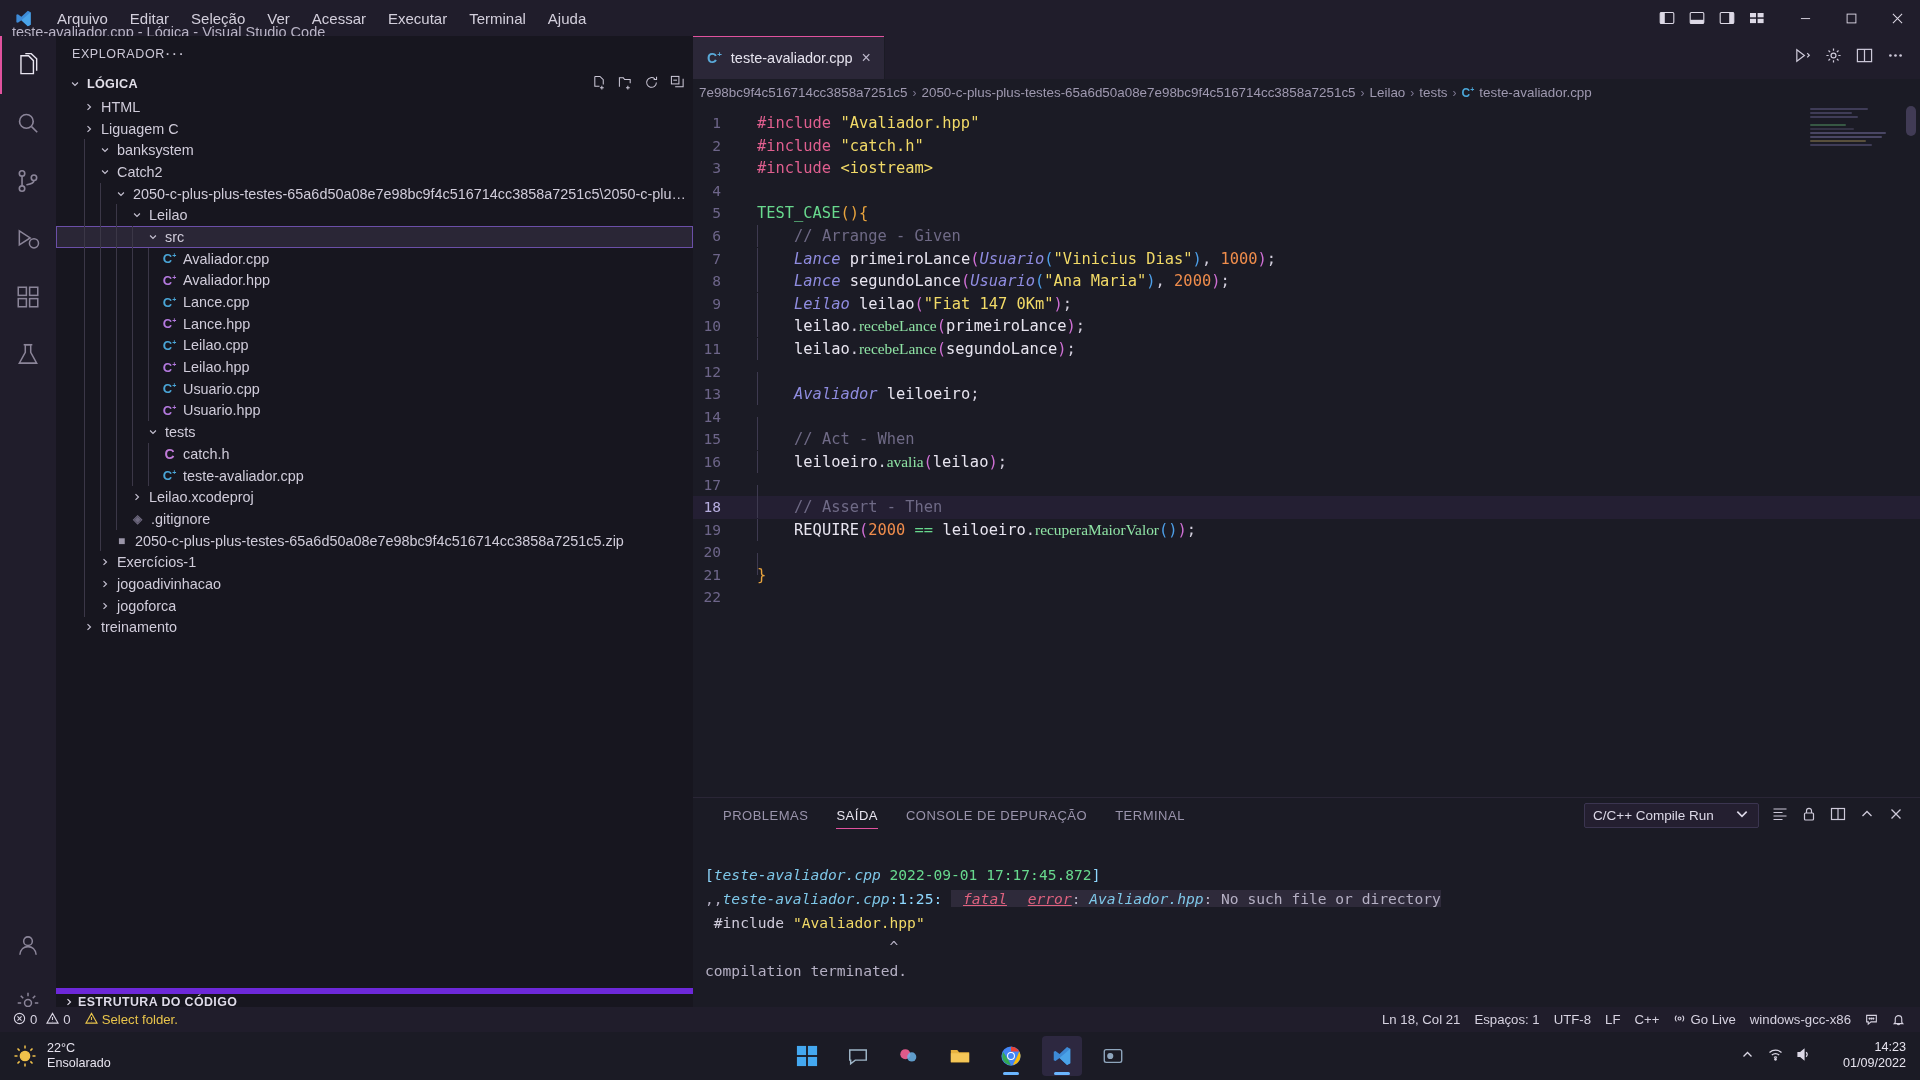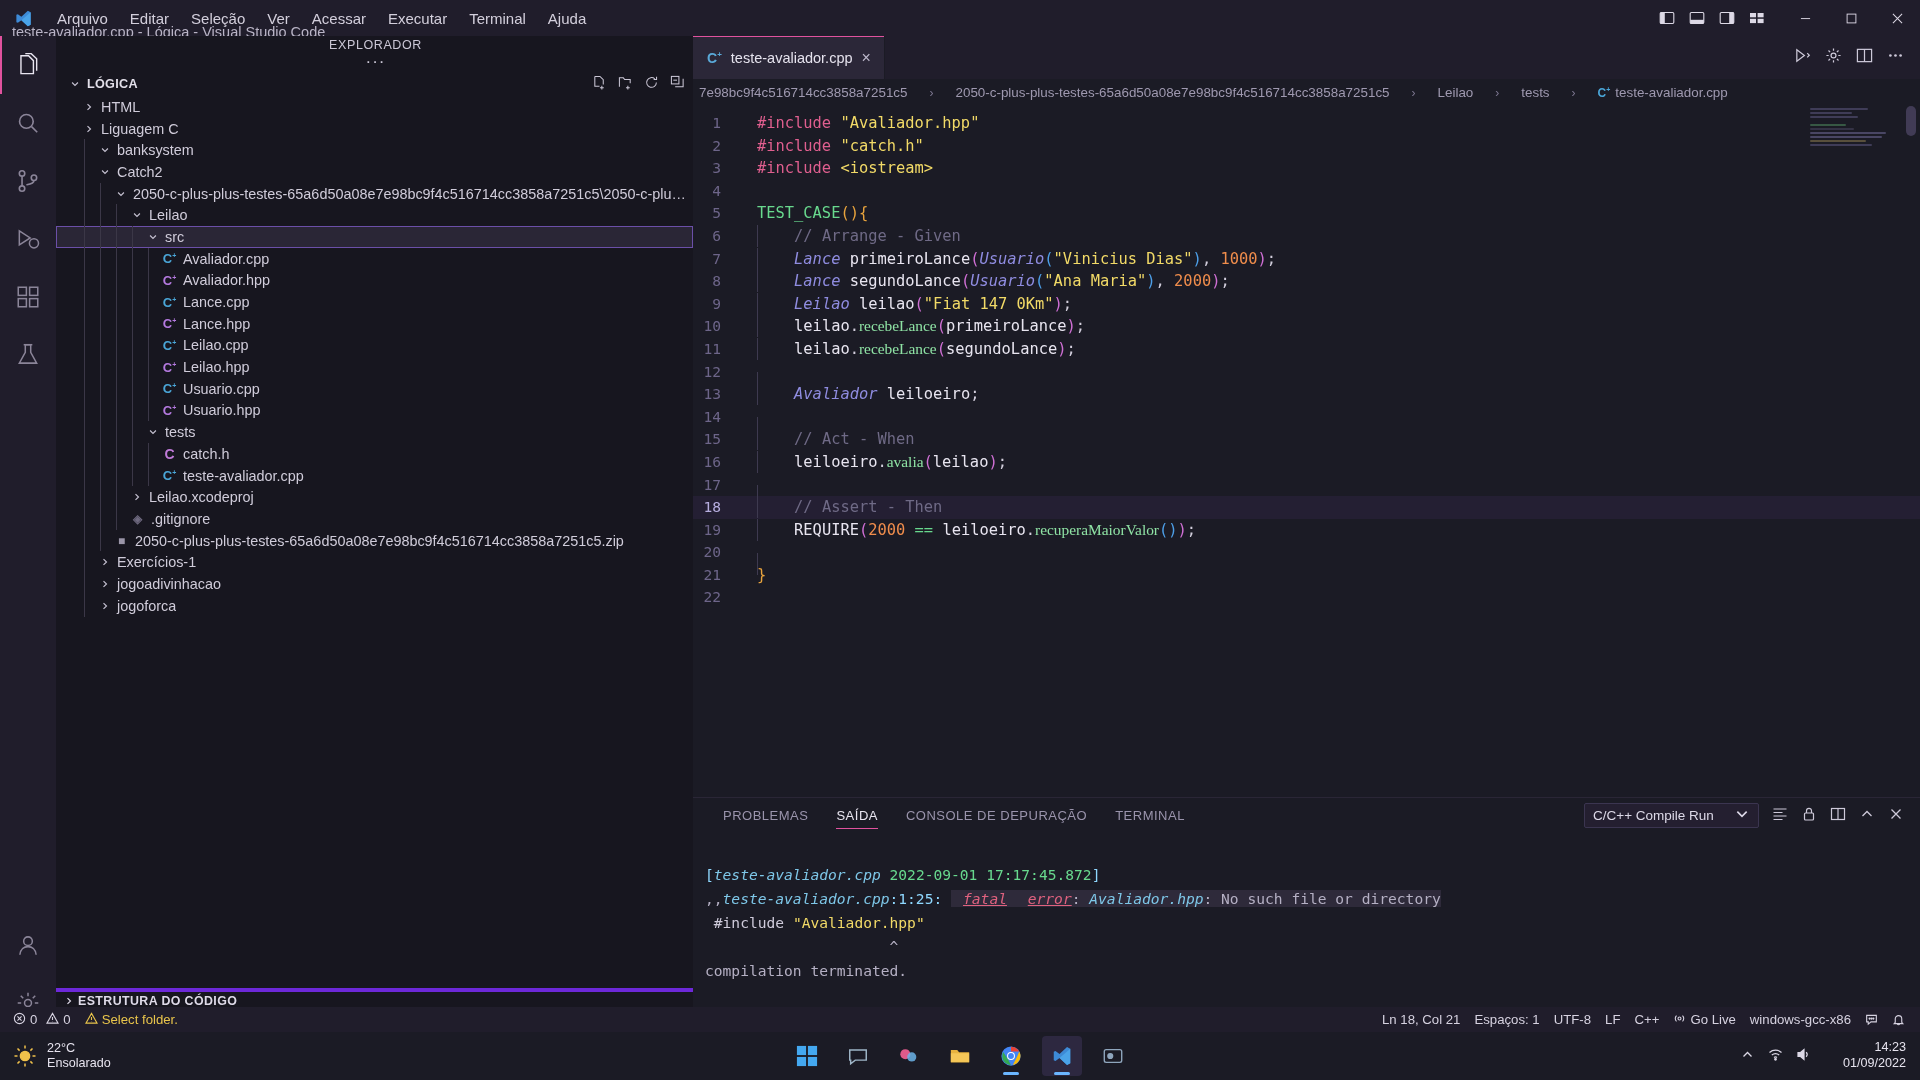--- a/index.html
+++ b/index.html
@@ -44,22 +44,22 @@
   }
   .act svg { width:26px; height:26px; }
   .act-bottom { margin-top:auto; }
 
   
   .sidebar {
     position:absolute; top:36px; left:56px; width:637px; bottom:48px;
     background:#17161f; color:#cdc9d8; display:flex; flex-direction:column;
   }
   .sb-header {
-    height:36px; display:flex; align-items:center; justify-content:flex-end;
-    padding:0 14px 0 16px; font-size:12.5px; letter-spacing:.6px; color:#cbc7d6;flex-direction:column;
+    height:36px; display:flex; align-items:center; justify-content:flex-start;
+    padding:0 14px 0 16px; font-size:12.5px; letter-spacing:.6px; color:#cbc7d6;
   }
   .sb-dots { font-size:17px; color:#cbc7d6; letter-spacing:1px; }
   .tree-root-row {
     height:24px; display:flex; align-items:center; padding-left:10px;
     font-size:12.6px; font-weight:bold; letter-spacing:.3px; color:#e2dfe9;
     justify-content:space-between; padding-right:8px;
   }
   .tree-root-left { display:flex; align-items:center; gap:4px; }
   .root-actions { display:flex; align-items:center; gap:11px; color:#cbc7d6; }
   .root-actions svg { width:15px; height:15px; }
@@ -72,41 +72,41 @@
   .chev { width:17px; display:inline-flex; align-items:center; justify-content:center; color:#c5c1d1; flex:0 0 17px; }
   .chev svg { width:10px; height:10px; }
   .fileicon { width:19px; flex:0 0 19px; display:inline-flex; align-items:center; justify-content:center; font-size:13px; font-weight:bold; }
   .lbl { padding-left:4px; overflow:hidden; text-overflow:ellipsis; }
   .guide { position:absolute; top:0; bottom:0; width:1px; background:#3b3747; }
 
   .sb-footer { }
   .sb-sec {
     height:22px; display:flex; align-items:center; gap:4px; padding-left:8px;
     font-size:12.4px; font-weight:bold; letter-spacing:.4px; color:#dedae8;
-    border-top:4px solid #6d28d9;
+    border-top:6px solid #6d28d9;
   }
   .sb-sec svg { width:10px; height:10px; }
 
   
   .editor-area {
     position:absolute; top:36px; left:693px; right:0; bottom:48px; background:#1b1b25;
   }
   .tabsbar { height:43px; display:flex; align-items:stretch; background:#201d2b; position:relative; }
   .tab {
     display:flex; align-items:center; gap:9px; padding:0 13px 0 14px;
     background:#2b2738; color:#e6e3ee; font-size:14.5px; position:relative;
     border-right:1px solid #1b1b25;
   }
   .tab::before { content:""; position:absolute; top:0; left:0; right:0; height:1px; background:#e0529e; }
   .tab .tabclose { font-size:16px; color:#bdb8cb; line-height:1; }
   .tabs-right { margin-left:auto; display:flex; align-items:center; gap:14px; padding-right:16px; color:#cdc9d9; }
   .tabs-right svg { width:17px; height:17px; }
 
   .breadcrumbs {
-    height:27px; display:flex; align-items:center; gap:22px; padding-left:6px;
+    height:27px; display:flex; align-items:center; gap:5px; padding-left:6px;
     font-size:13.4px; color:#9f99b0; white-space:nowrap; overflow:hidden;
   }
   .bc-sep { color:#7d7791; font-size:12px; }
   .bc-item { display:flex; align-items:center; gap:5px; }
 
   .code-wrap { position:absolute; top:70px; left:0; right:0; bottom:235px; overflow:hidden; }
   .code {
     font-family:"DejaVu Sans Mono", monospace; font-size:15.4px; line-height:22.6px;
     white-space:pre; padding-top:6px;
   }
@@ -639,20 +639,29 @@
         </div>
         <div class="row">
           <span class="guide" style="left:28px"></span>
           <span style="display:inline-block;width:40px;flex:0 0 40px"></span>
           <span class="chev">
             <svg viewBox="0 0 12 12" fill="none" stroke="currentColor" stroke-width="1.4">
               <path d="M4.2 2.5L7.8 6l-3.6 3.5"></path>
             </svg>
           </span>
           <span class="lbl">jogoforca</span>
+        </div>
+        <div class="row">
+          <span style="display:inline-block;width:24px;flex:0 0 24px"></span>
+          <span class="chev">
+            <svg viewBox="0 0 12 12" fill="none" stroke="currentColor" stroke-width="1.4">
+              <path d="M4.2 2.5L7.8 6l-3.6 3.5"></path>
+            </svg>
+          </span>
+          <span class="lbl">treinamento</span>
         </div>
       </div>
     <div class="sb-footer">
       <div class="sb-sec">
         <svg viewBox="0 0 12 12" fill="none" stroke="currentColor" stroke-width="1.4">
             <path d="M4.2 2.5L7.8 6l-3.6 3.5"></path>
           </svg>
         <span>ESTRUTURA DO CÓDIGO</span>
       </div>
       <div class="sb-sec">

